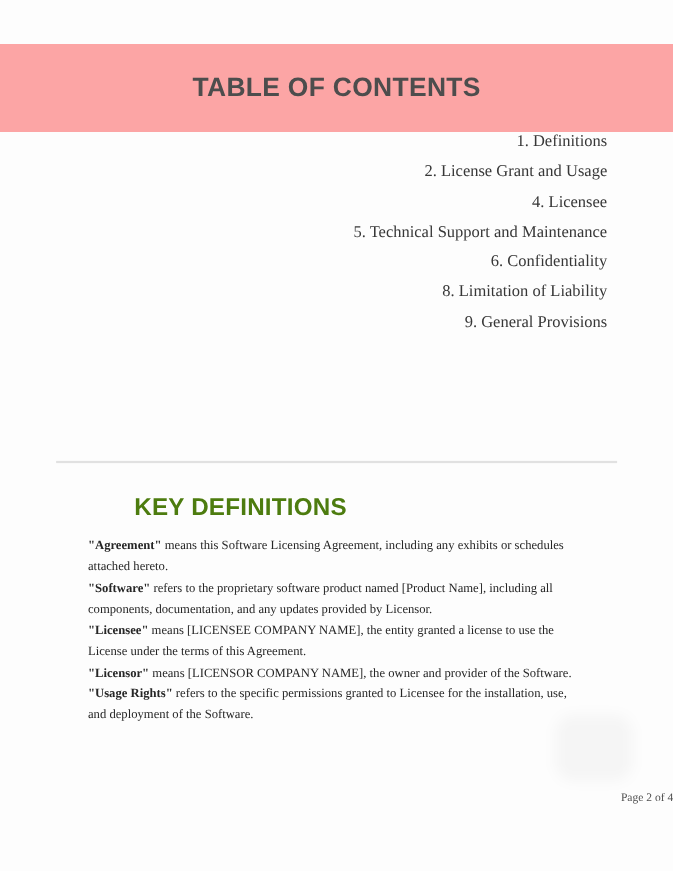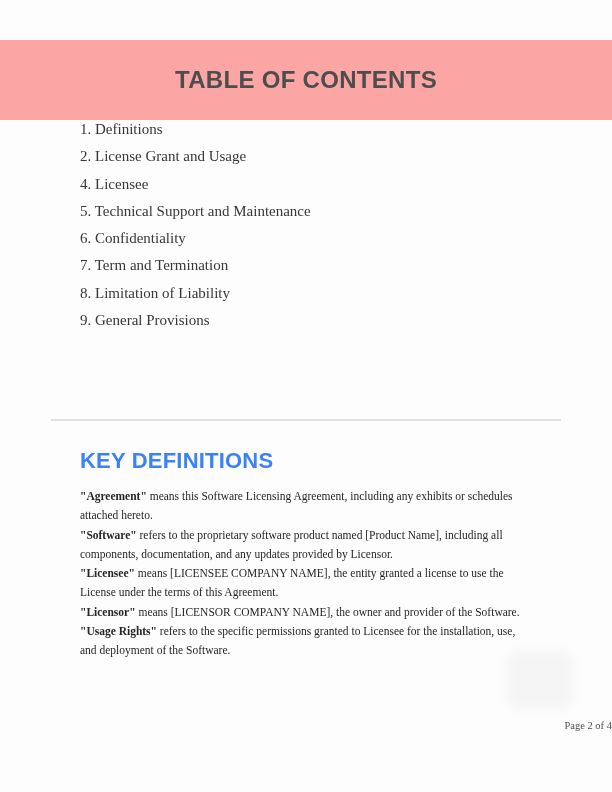--- a/index.html
+++ b/index.html
@@ -22,20 +22,21 @@
     color:#4d4d4d;
     letter-spacing:0.3px;
   }
   .toc-list{
     position:absolute;top:116px;left:80px;right:60px;
   }
   .toc-item{
     font-size:15px;
     line-height:27.3px;
     color:#373737;
+    text-align:right;
   }
   .divider{
     position:absolute;top:419px;left:51px;width:510px;height:2px;
     background:#e1e1e1;
   }
   .key-definitions{
     position:absolute;top:448px;left:80px;width:452px;
   }
   .section-heading{
     font-family:"Liberation Sans", sans-serif;
@@ -88,37 +89,33 @@
     </div>
     <div class="toc-item">
       <span>5.</span>
       <span>Technical Support and Maintenance</span>
     </div>
     <div class="toc-item">
       <span>6.</span>
       <span>Confidentiality</span>
     </div>
     <div class="toc-item">
-      <span>7.</span>
-      <span>Term and Termination</span>
-    </div>
-    <div class="toc-item">
       <span>8.</span>
       <span>Limitation of Liability</span>
     </div>
     <div class="toc-item">
       <span>9.</span>
       <span>General Provisions</span>
     </div>
   </div>
 
   <div class="divider"></div>
 
   <div class="key-definitions">
-    <h2 class="section-heading" style="color: #3b82f6;">KEY DEFINITIONS</h2>
+    <h2 class="section-heading" style="color: #4d7c0f; margin-left: 42px;">KEY DEFINITIONS</h2>
 
     <p class="definition"><strong>"Agreement"</strong><span> means this Software Licensing Agreement, including any exhibits or schedules attached hereto.</span></p>
     <p class="definition"><strong>"Software"</strong><span> refers to the proprietary software product named [Product Name], including all components, documentation, and any updates provided by Licensor.</span></p>
     <p class="definition"><strong>"Licensee"</strong><span> means [LICENSEE COMPANY NAME], the entity granted a license to use the License under the terms of this Agreement.</span></p>
     <p class="definition"><strong>"Licensor"</strong><span> means [LICENSOR COMPANY NAME], the owner and provider of the Software.</span></p>
     <p class="definition"><strong>"Usage Rights"</strong><span> refers to the specific permissions granted to Licensee for the installation, use, and deployment of the Software.</span></p>
   </div>
 
   <div class="corner-shadow"></div>
 

